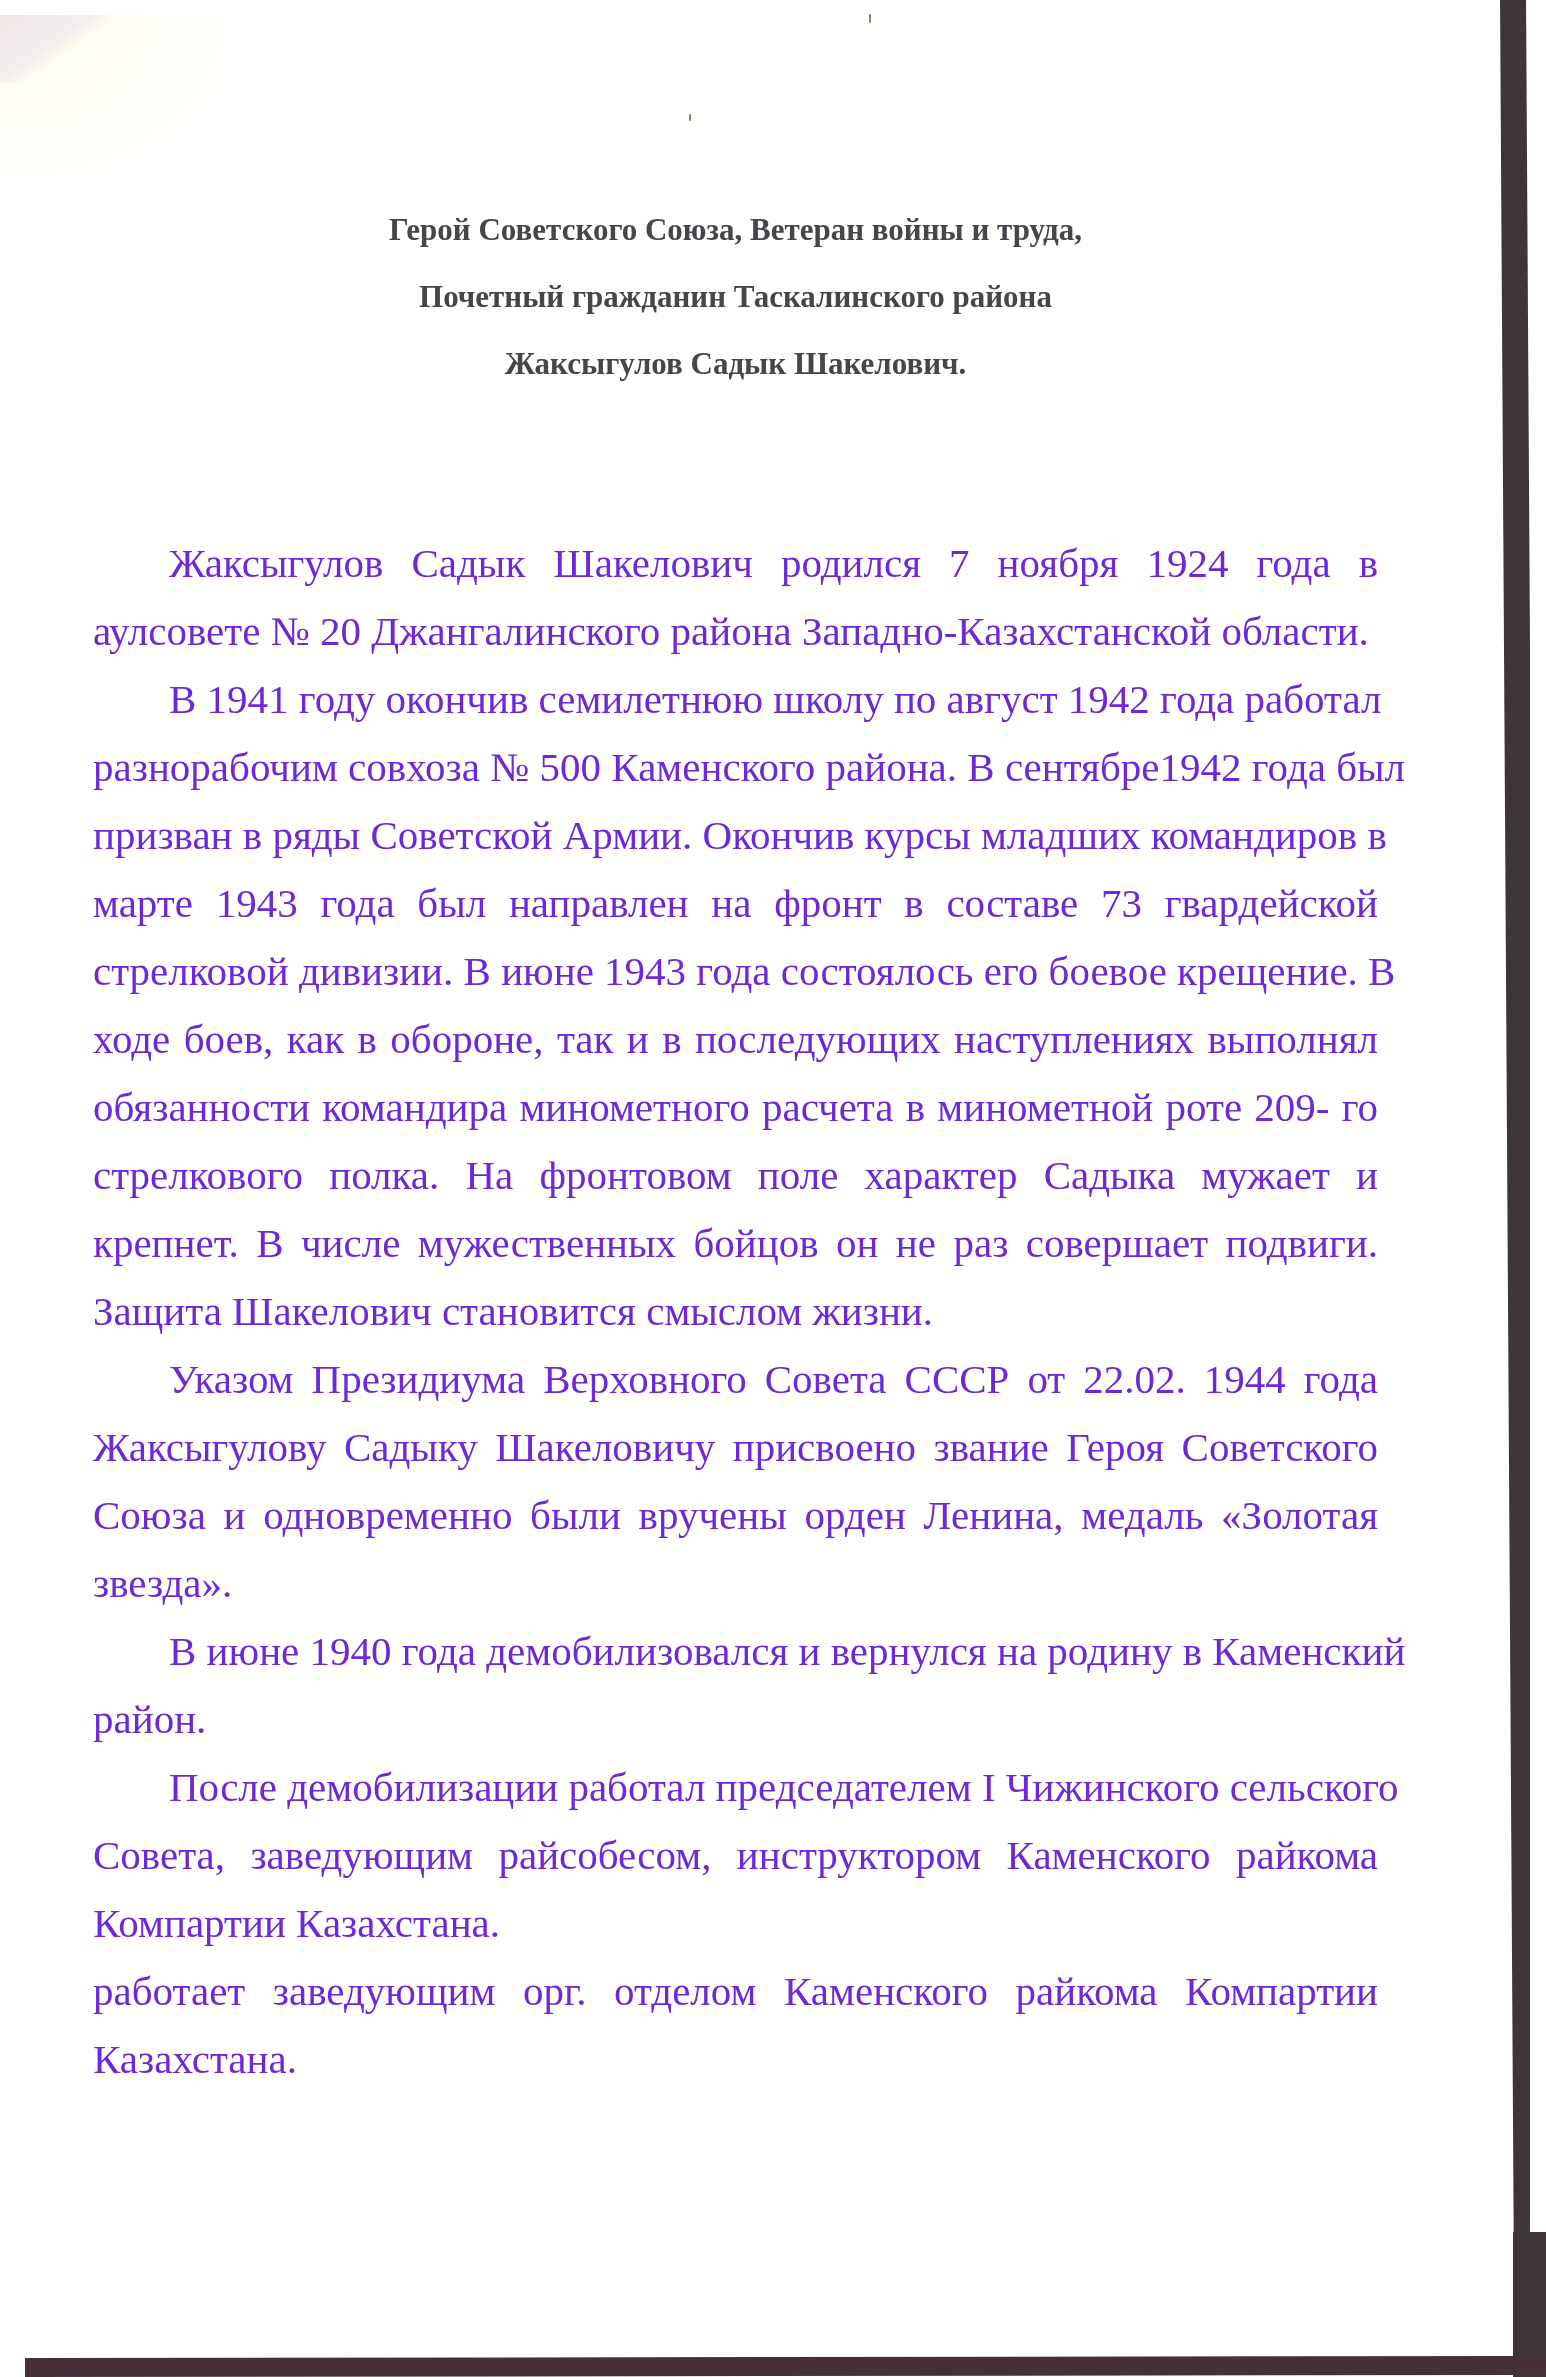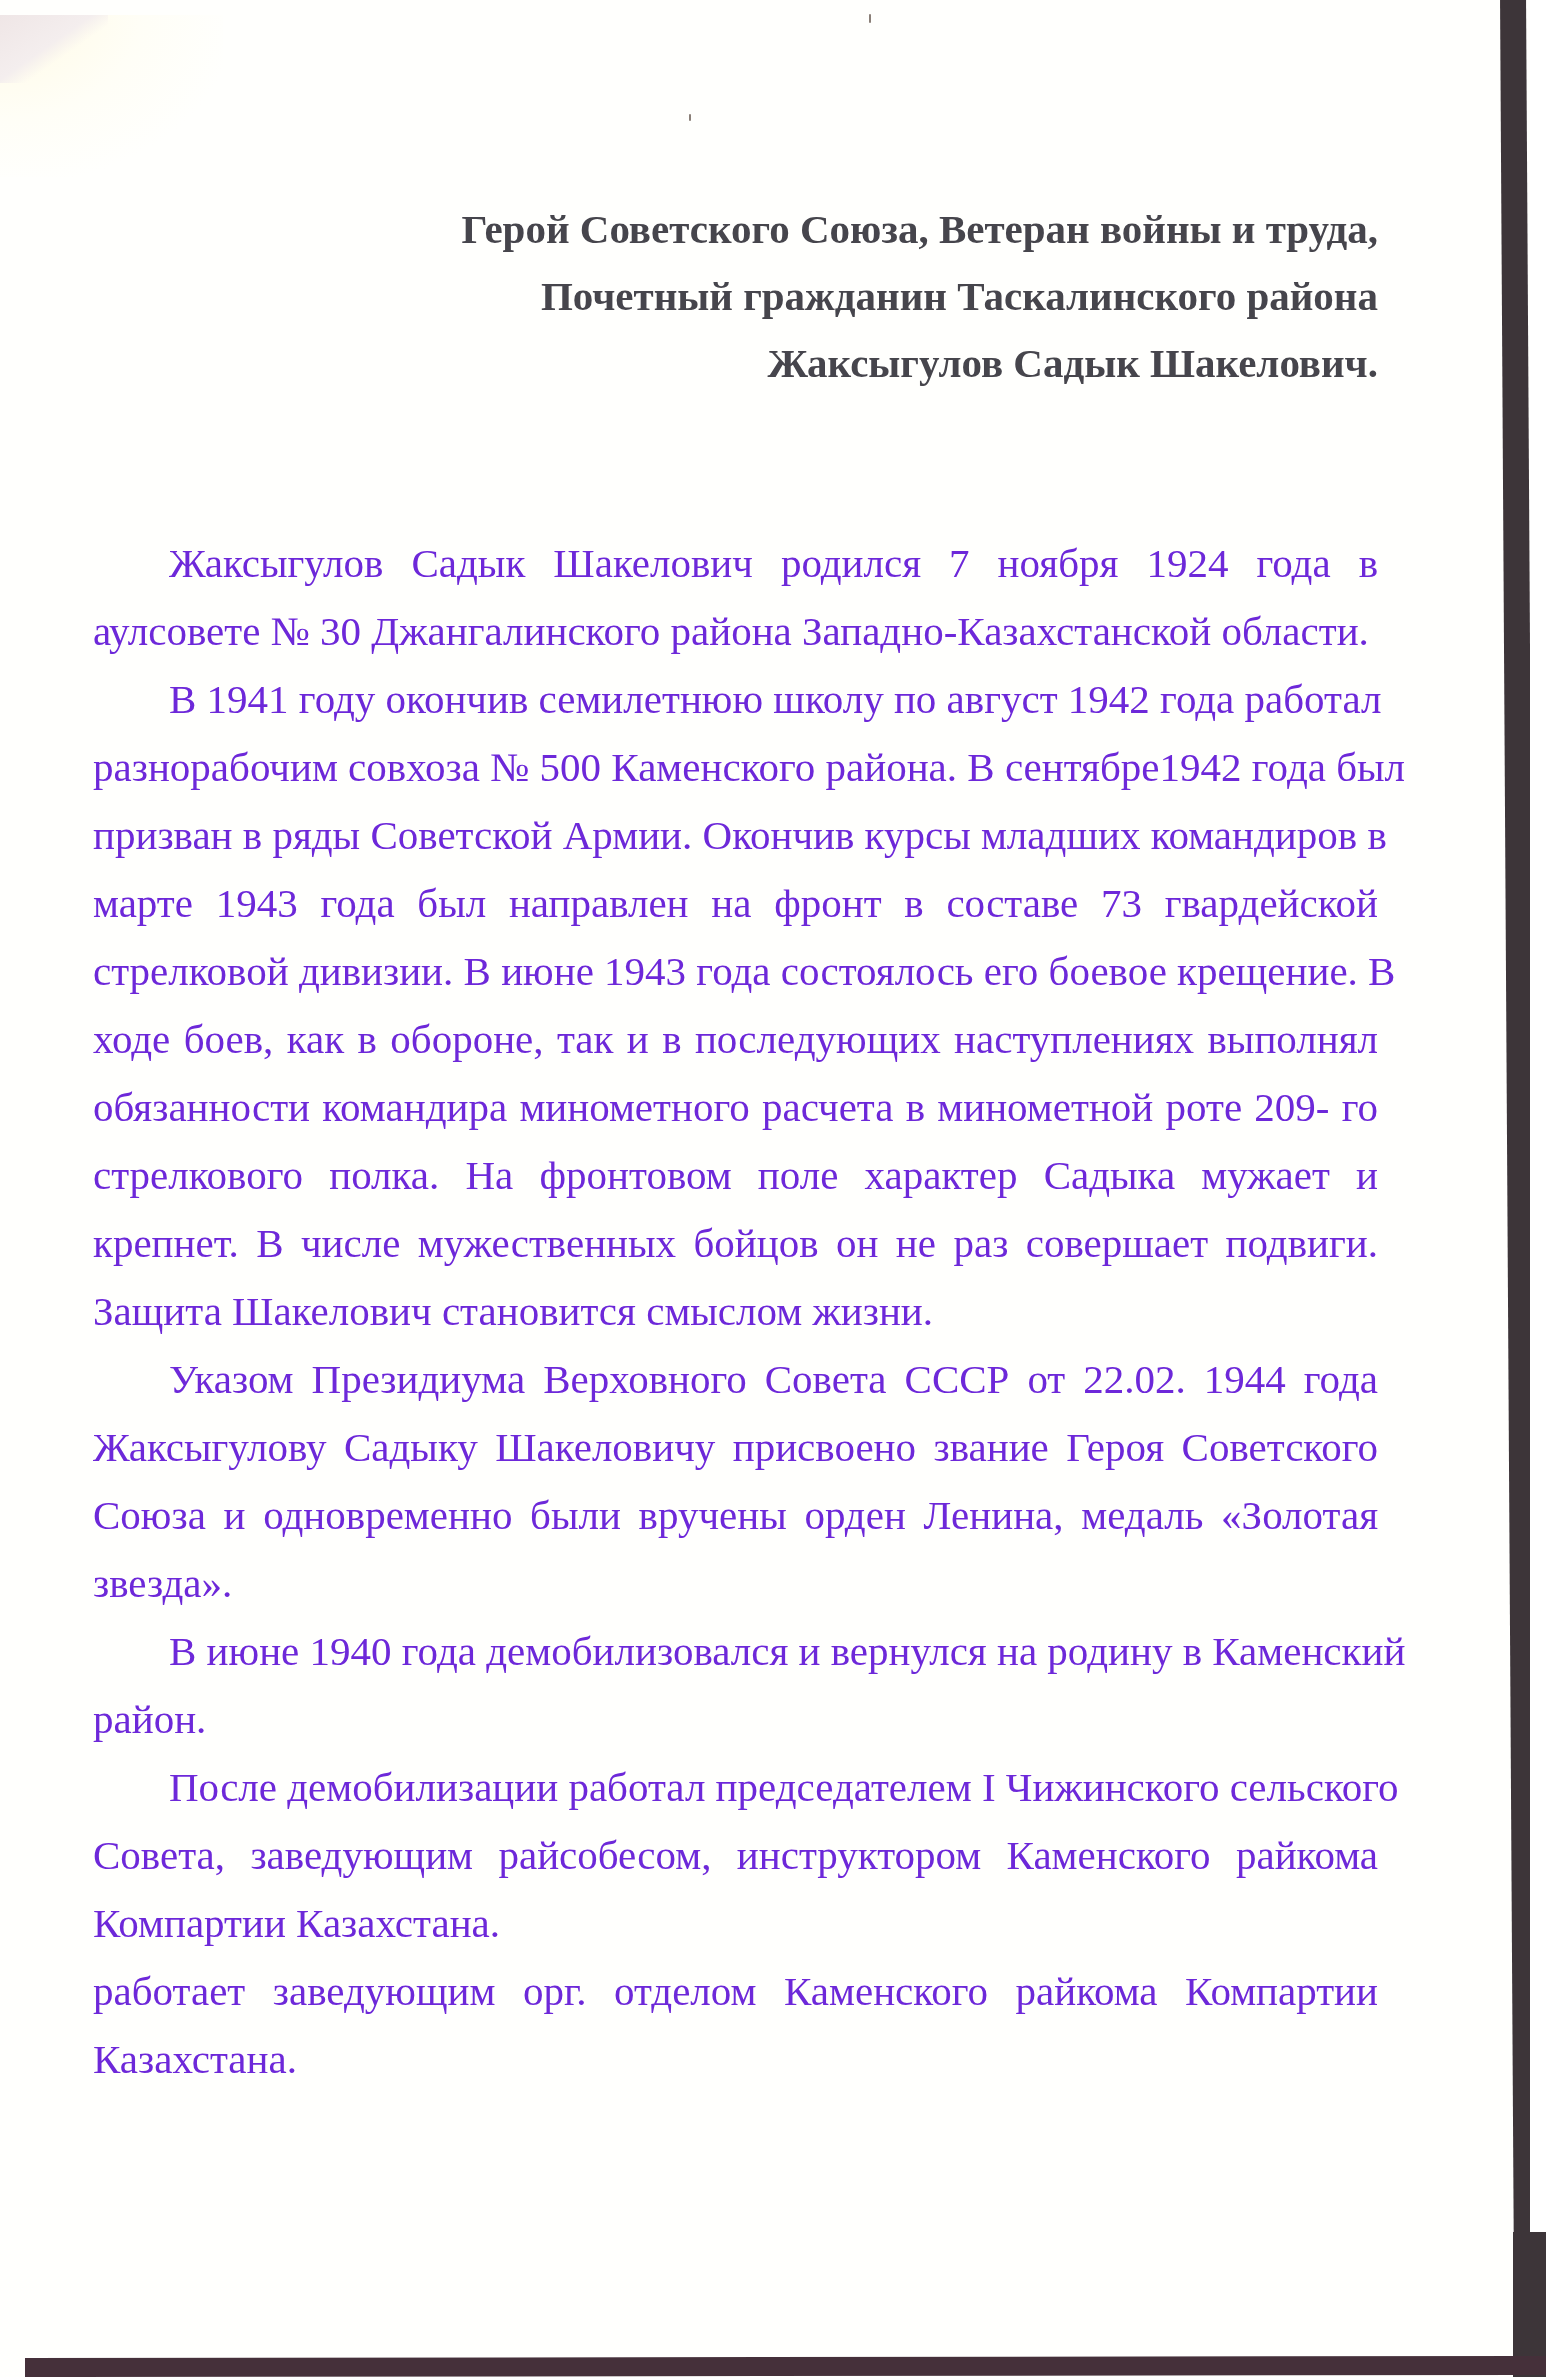--- a/index.html
+++ b/index.html
@@ -72,23 +72,23 @@
     width: 1547px;
     color: #47464c;
   }
   .title {
     position: absolute;
     left: 93px;
     width: 1285px;
     top: 196px;
     font-family: "Liberation Serif", serif;
     font-weight: bold;
-    font-size: 41px;
+    font-size: 31px;
     line-height: 67px;
-    text-align: right;
+    text-align: center;
     color: #46454c;
   }
   .title-line {
     display: block;
     white-space: nowrap;
   }
   .body {
     position: absolute;
     left: 93px;
     width: 1285px;
@@ -132,21 +132,21 @@
   <div class="title">
     <span class="title-line">Герой Советского Союза, Ветеран войны  и труда,</span>
     <span class="title-line">Почетный гражданин Таскалинского района</span>
     <span class="title-line">Жаксыгулов Садык Шакелович.</span>
   </div>
 
   <div class="body">
 
     <div>
       <span class="line indent">Жаксыгулов Садык Шакелович родился 7 ноября 1924 года в</span>
-      <span class="line last">аулсовете № 30 Джангалинского района Западно-Казахстанской области.</span>
+      <span class="line last">аулсовете № 20 Джангалинского района Западно-Казахстанской области.</span>
     </div>
 
     <div>
       <span class="line indent">В 1941 году  окончив семилетнюю школу по август 1942 года работал</span>
       <span class="line">разнорабочим  совхоза № 500 Каменского района. В сентябре1942 года был</span>
       <span class="line">призван в ряды Советской Армии. Окончив курсы младших командиров в</span>
       <span class="line">марте 1943 года был направлен на фронт в составе 73 гвардейской</span>
       <span class="line">стрелковой дивизии. В июне 1943 года состоялось его боевое крещение. В</span>
       <span class="line">ходе боев, как в обороне, так и в последующих наступлениях выполнял</span>
       <span class="line">обязанности командира минометного расчета в минометной роте 209- го</span>

